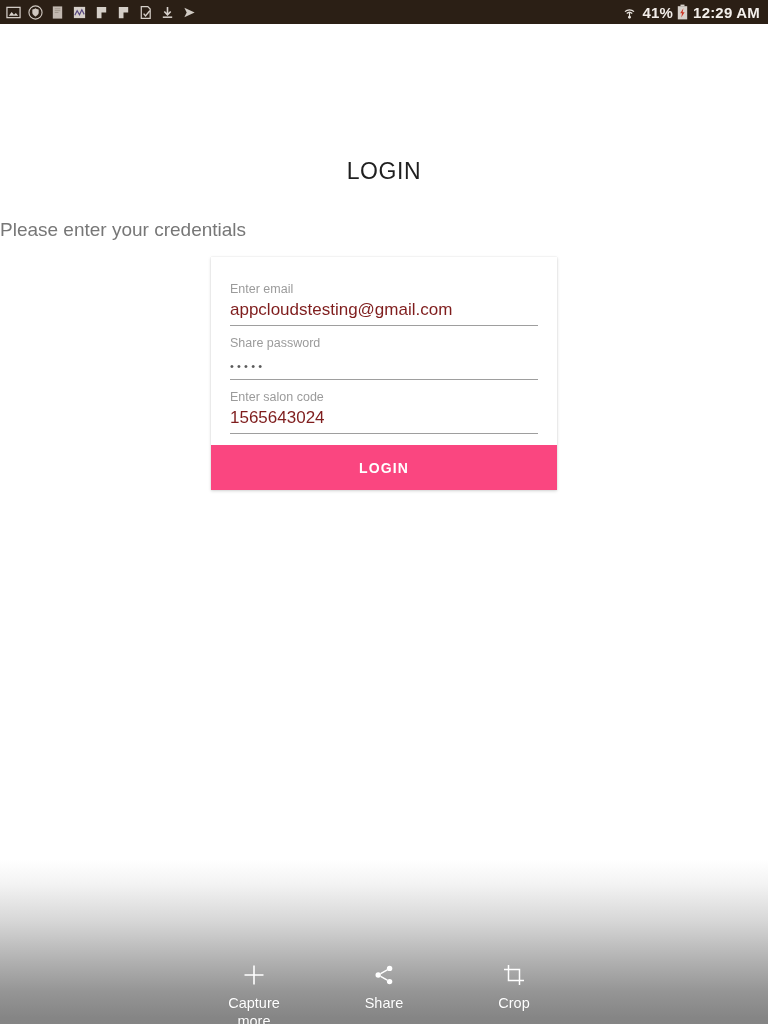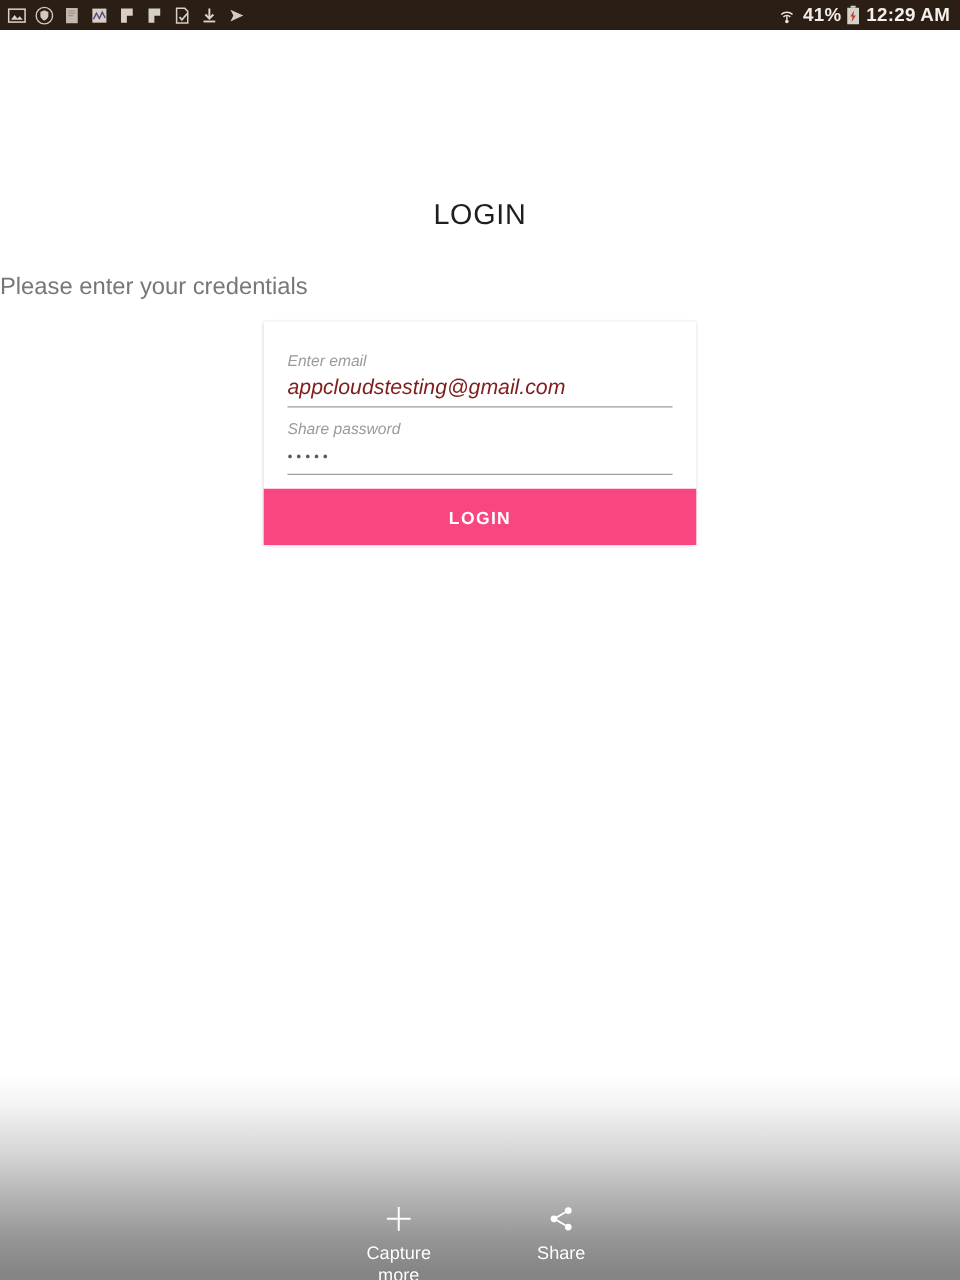--- a/index.html
+++ b/index.html
@@ -95,21 +95,21 @@
     top: 233px;
     width: 346px;
     background: #ffffff;
     box-shadow: 0 1px 3px rgba(0,0,0,0.17), 0 0 1px rgba(0,0,0,0.12);
   }
 
   .fields {
     padding: 15px 19px 11px 19px;
   }
 
-  .field { position: relative; font-style: italic; }
+  .field { position: relative; }
   .field + .field { margin-top: 0px; }
 
   .field-label {
     font-size: 12.5px;
     color: #9b9b9b;
     line-height: 16px;
     padding-top: 9px;
   }
 
   .field-value {
@@ -301,20 +301,24 @@
       <div class="field">
         <div class="field-label">Enter email</div>
         <div class="field-value" placeholder="Enter email">appcloudstesting@gmail.com</div>
       </div>
 
       <div class="field">
         <div class="field-label">Share password</div>
         <div class="field-value pw" placeholder="Enter password">•••••</div>
       </div>
 
+      <div class="field">
+        <div class="field-label">Enter salon code</div>
+        <div class="field-value" placeholder="Enter salon code">1565643024</div>
+      </div>
 
     </div>
 
     <button class="login-btn">LOGIN</button>
   </div>
 
   <div class="bottom-gradient"></div>
 
   <div class="bottom-actions">
 
@@ -335,16 +339,25 @@
         <svg viewBox="0 0 26 26" width="26" height="26">
           <circle cx="18.6" cy="6.4" r="2.7" fill="#ffffff"></circle>
           <circle cx="18.6" cy="19.6" r="2.7" fill="#ffffff"></circle>
           <circle cx="7.2" cy="13" r="2.7" fill="#ffffff"></circle>
           <path d="M9.6 11.7 L16.3 7.8 M9.6 14.3 L16.3 18.2" stroke="#ffffff" stroke-width="1.5"></path>
         </svg>
       </span>
       <span class="action-label">Share</span>
     </div>
 
+    <div class="action">
+      <span class="action-icon">
+        <svg viewBox="0 0 26 26" width="26" height="26">
+          <path d="M7.5 3 L7.5 18.5 L23 18.5" fill="none" stroke="#ffffff" stroke-width="1.5"></path>
+          <path d="M3 7.5 L18.5 7.5 L18.5 23" fill="none" stroke="#ffffff" stroke-width="1.5"></path>
+        </svg>
+      </span>
+      <span class="action-label">Crop</span>
+    </div>
 
   </div>
 
 </div>
 
 </body></html>

